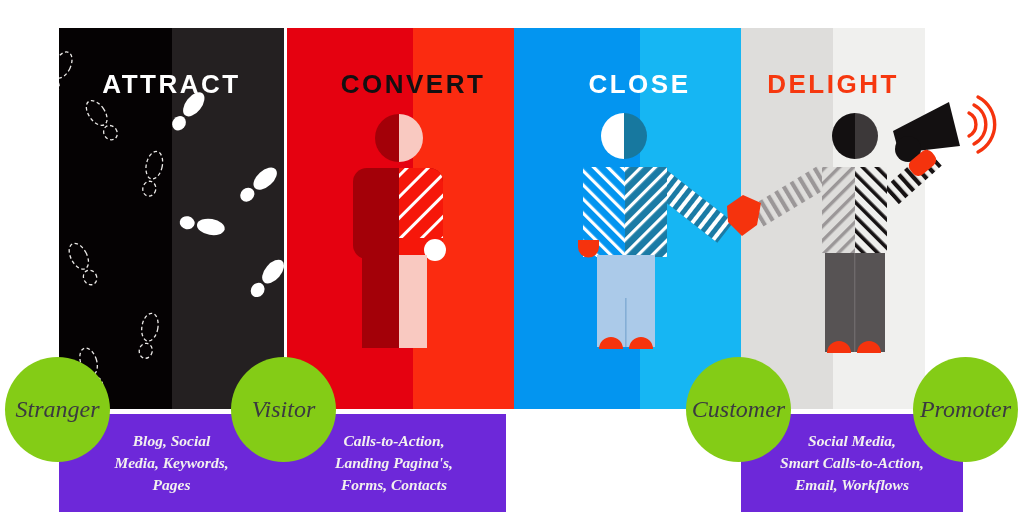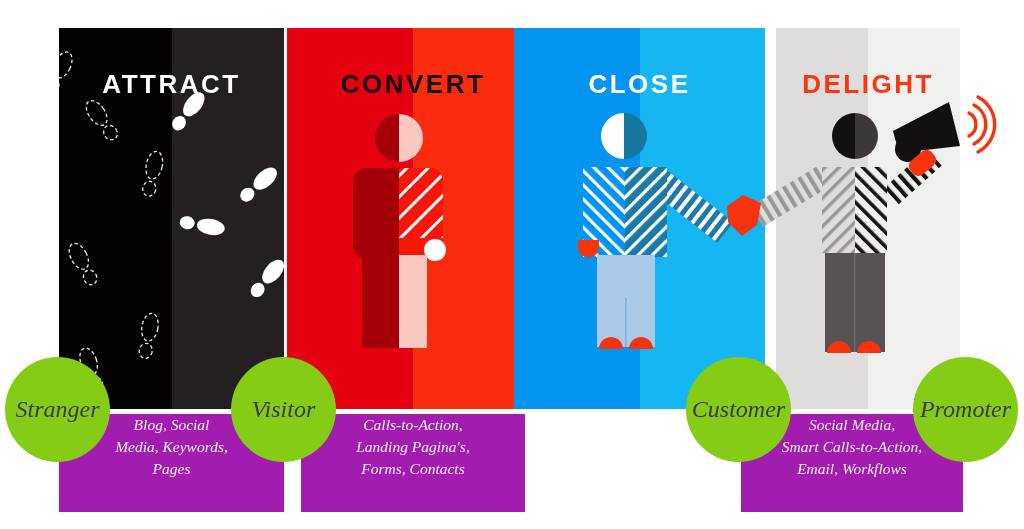--- a/index.html
+++ b/index.html
@@ -8,26 +8,26 @@
 
   
   .panel{position:absolute;top:28px;height:381px;display:flex;}
   .half{width:50%;height:100%;}
   .panel-title{position:absolute;top:27px;left:0;right:0;text-align:center;
     font-weight:800;font-size:26px;letter-spacing:2.5px;line-height:1;
     font-family:"Liberation Sans",sans-serif;margin-top:16px;}
   .p0{left:59px;width:225px}.p0 .hl{background:#050203}.p0 .hr{background:#242021}.p0 .panel-title{color:#ffffff}
   .p1{left:287px;width:252px}.p1 .hl{background:#e50110}.p1 .hr{background:#fb2b10}.p1 .panel-title{color:#131011}
   .p2{left:514px;width:251px}.p2 .hl{background:#0395f0}.p2 .hr{background:#16b6f3}.p2 .panel-title{color:#ffffff}
-  .p3{left:776px;width:184px}.p3 .hl{background:#dedddb}.p3 .hr{background:#f0f0ee}.p3 .panel-title{color:#f6380f}
-
-  
-  .bar{position:absolute;top:414px;height:98px;background:#a21caf;display:flex;
-    justify-content:center;z-index:2;}
-  .b0{left:59px;width:225px}.b1{left:301px;width:224px}.b2{left:514px;width:224px}.b3{left:741px;width:222px}
+  .p3{left:741px;width:184px}.p3 .hl{background:#dedddb}.p3 .hr{background:#f0f0ee}.p3 .panel-title{color:#f6380f}
+
+  
+  .bar{position:absolute;top:414px;height:98px;background:#6d28d9;display:flex;
+    align-items:center;justify-content:center;z-index:2;font-weight:bold;}
+  .b0{left:59px;width:225px}.b1{left:282px;width:224px}.b2{left:514px;width:224px}.b3{left:741px;width:222px}
   .bar-text{color:#f3f1ef;font-family:"Liberation Serif","DejaVu Serif",serif;font-style:italic;
     font-size:15.5px;line-height:1.42;text-align:center;white-space:pre-line;}
 
   
   .art{position:absolute;left:0;top:0;z-index:3;pointer-events:none;}
   .fp-d{fill:none;stroke:#eceae8;stroke-width:1.3;stroke-dasharray:3.5 2.6;}
   .fp-s{fill:#ffffff;}
 
   
   .circle{position:absolute;top:357px;width:105px;height:105px;border-radius:50%;

